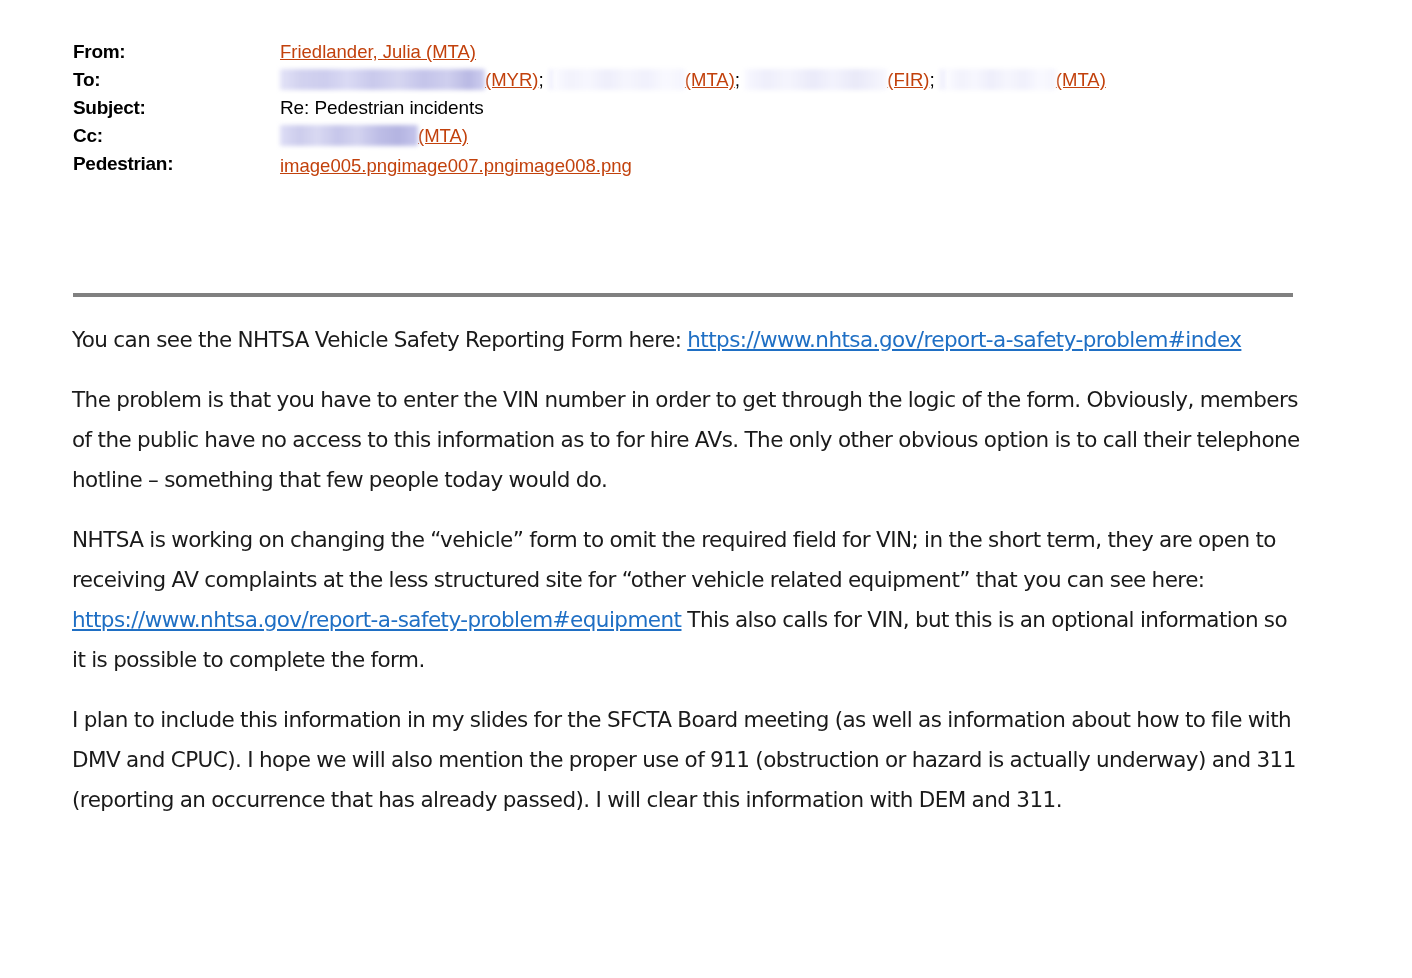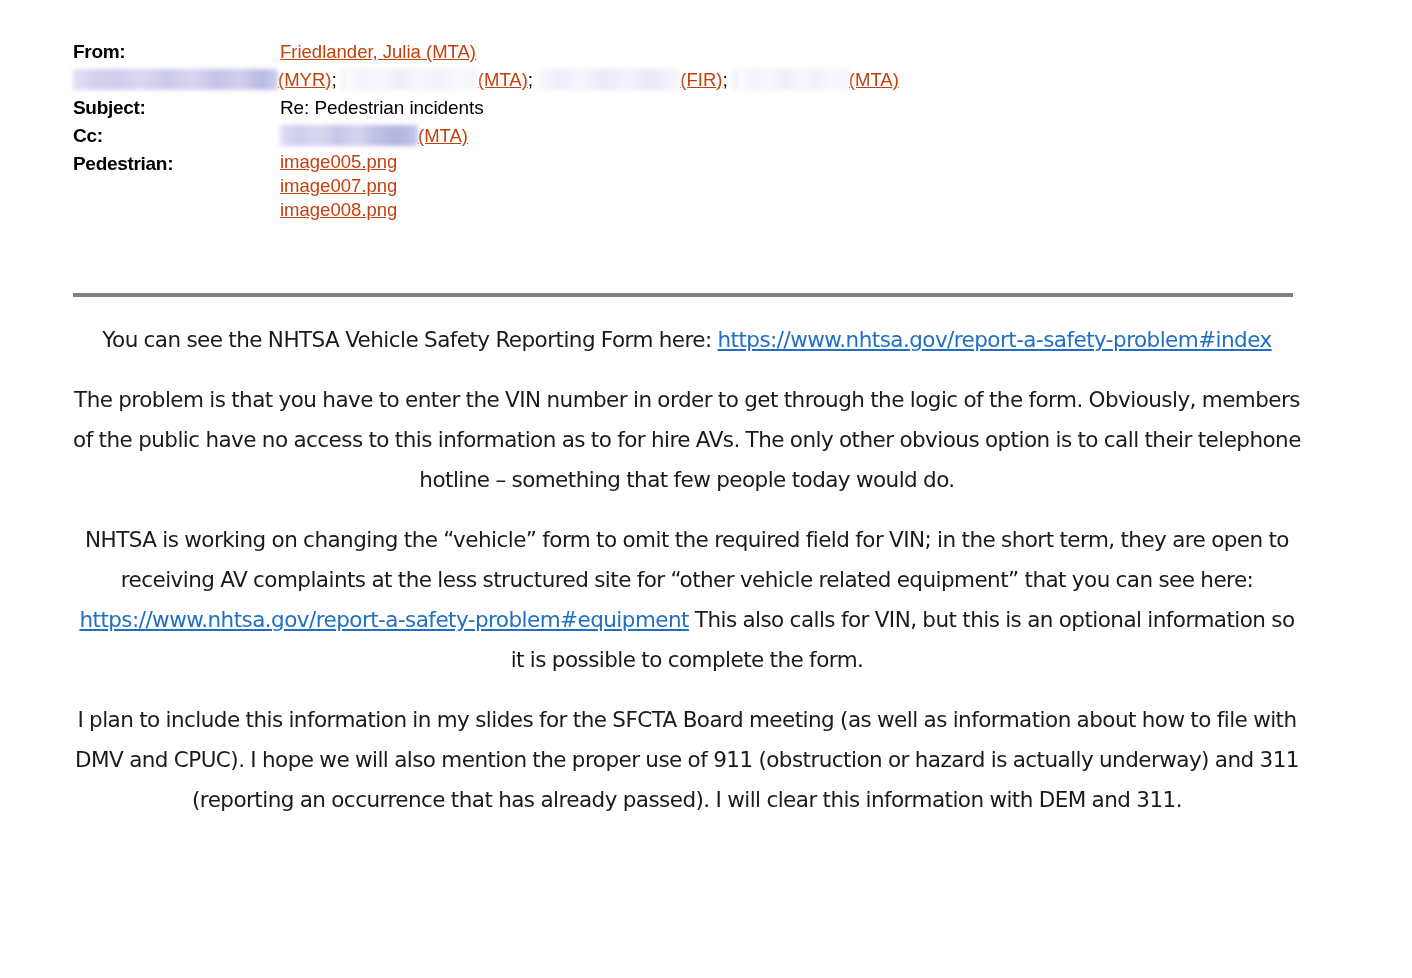--- a/index.html
+++ b/index.html
@@ -27,21 +27,21 @@
   
   .msg-header {
     position: absolute;
     left: 73px;
     top: 38px;
     width: 1220px;
   }
 
   .hdr-row {
     display: flex;
-    align-items: flex-start;
+    align-items: flex-end;
     line-height: 28px;
     min-height: 28px;
     white-space: nowrap;
   }
 
   .hdr-label {
     width: 207px;
     flex: 0 0 207px;
     font-family: "Liberation Sans", sans-serif;
     font-weight: bold;
@@ -105,21 +105,21 @@
     background: linear-gradient(90deg, #e9e9fb 0%, #f6f6fe 60%, #fbfbff 100%);
   }
 
   .sep {
     font-size: 19px;
     color: #000000;
   }
 
   .attach-list {
     display: flex;
-    flex-direction: column;
+    flex-direction: row;
   }
   .attach-list a {
     line-height: 24px;
     display: block;
   }
 
   
   .divider {
     position: absolute;
     left: 73px;
@@ -138,21 +138,21 @@
   }
 
   .para {
     font-family: "DejaVu Sans", sans-serif;
     font-size: 21.5px;
     line-height: 40px;
     color: #1a1a1a;
     letter-spacing: -0.55px;
     word-spacing: -0.4px;
     margin: 0 0 20px 0;
-    text-align: center;
+    text-align: left;
   }
 
   .body-link {
     color: #1F6FC4;
     text-decoration: underline;
     text-underline-offset: 2px;
   }
 </style>
 </head>
 <body>
@@ -162,20 +162,21 @@
   <div class="msg-header">
 
     <div class="hdr-row">
       <div class="hdr-label">From:</div>
       <div class="hdr-value">
         <a class="hdr-link" href="#">Friedlander, Julia (MTA)</a>
       </div>
     </div>
 
     <div class="hdr-row">
+      <div class="hdr-label">To:</div>
       <div class="hdr-value"><span class="redaction strong" style="width:205px"></span><a class="hdr-link" href="#">(MYR)</a><span class="sep">;</span>&nbsp;<span class="redaction tiny" style="width:6px"></span><span class="redaction faint" style="width:130px"></span><a class="hdr-link" href="#">(MTA)</a><span class="sep">;</span>&nbsp;<span class="redaction faint2" style="width:142px"></span><a class="hdr-link" href="#">(FIR)</a><span class="sep">;</span>&nbsp;<span class="redaction tiny" style="width:8px"></span><span class="redaction faint" style="width:108px"></span><a class="hdr-link" href="#">(MTA)</a></div>
     </div>
 
     <div class="hdr-row">
       <div class="hdr-label">Subject:</div>
       <div class="hdr-value plain-val">Re: Pedestrian incidents</div>
     </div>
 
     <div class="hdr-row">
       <div class="hdr-label">Cc:</div>

